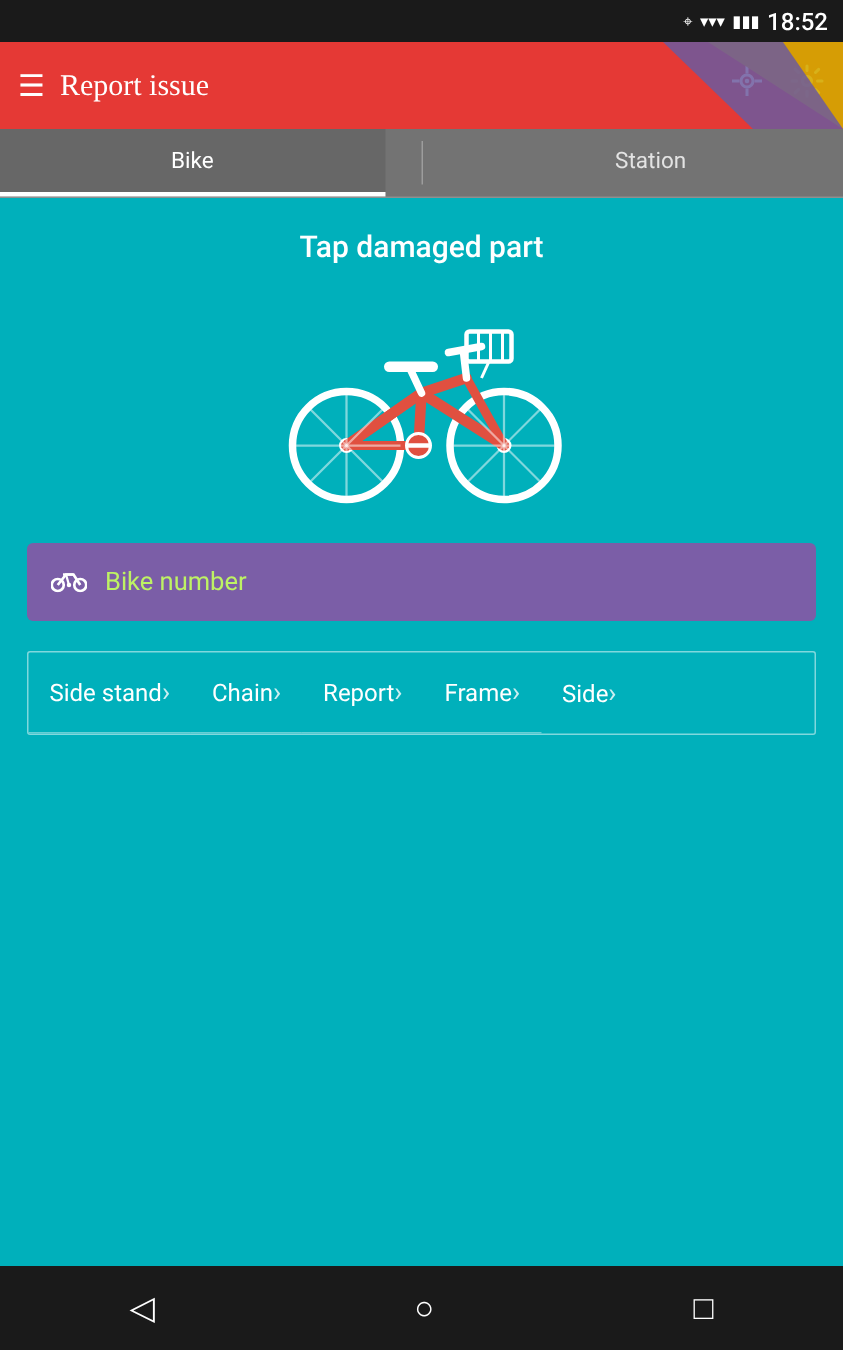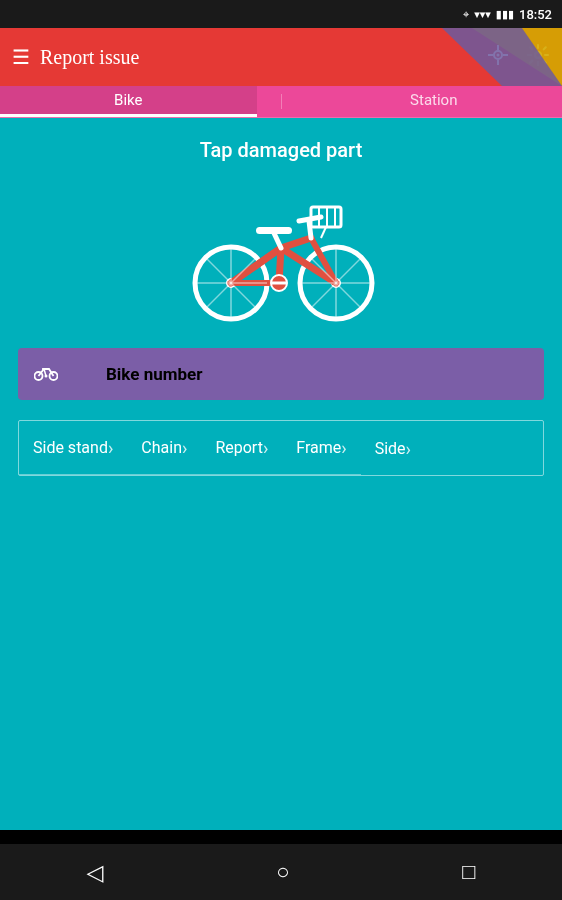--- a/index.html
+++ b/index.html
@@ -23,21 +23,21 @@
       padding: 0 10px;
       gap: 6px;
     }
     .status-icons {
       display: flex;
       align-items: center;
       gap: 5px;
     }
     .status-time {
       color: #fff;
-      font-size: 13px;
+      font-size: 16px;
       font-weight: 500;
     }
     .status-icon-small {
       color: #fff;
       font-size: 11px;
     }
 
     
     .top-bar {
       width: 562px;
@@ -87,22 +87,22 @@
       pointer-events: none;
     }
     .corner-decor svg {
       width: 120px;
       height: 58px;
     }
 
     
     .tabs {
       width: 562px;
-      height: 32px;
-      background: #ec4899;
+      height: 46px;
+      background: #737373;
       display: flex;
       border-bottom: 1px solid rgba(255,255,255,0.2);
       gap: 24px;
     }
     .tab {
       flex: 1;
       display: flex;
       align-items: center;
       justify-content: center;
       color: rgba(255,255,255,0.8);
@@ -159,24 +159,23 @@
       align-items: center;
       gap: 12px;
       margin-bottom: 20px;
       cursor: pointer;
     }
     .bike-icon {
       color: #fff;
       font-size: 20px;
     }
     .bike-number-text {
-      color: #000000;
+      color: #bef264;
       font-size: 17px;
-      font-weight: 700;
-      margin-left: 36px;
+      font-weight: 400;
     }
 
     
     .issue-list {
       display: flex;
       flex-direction: row;
       gap: 0;
       border: 1px solid rgba(255,255,255,0.5);
       border-radius: 2px;
       overflow: hidden;

